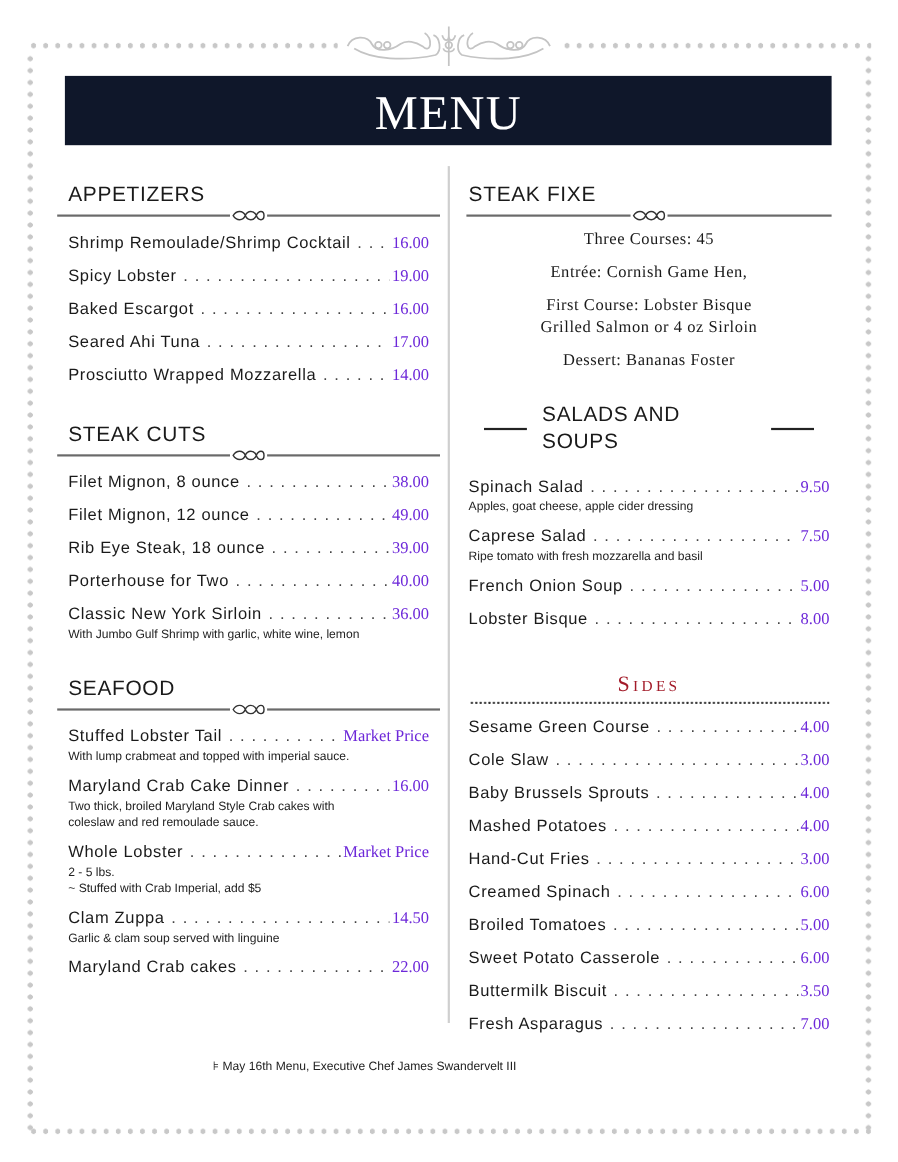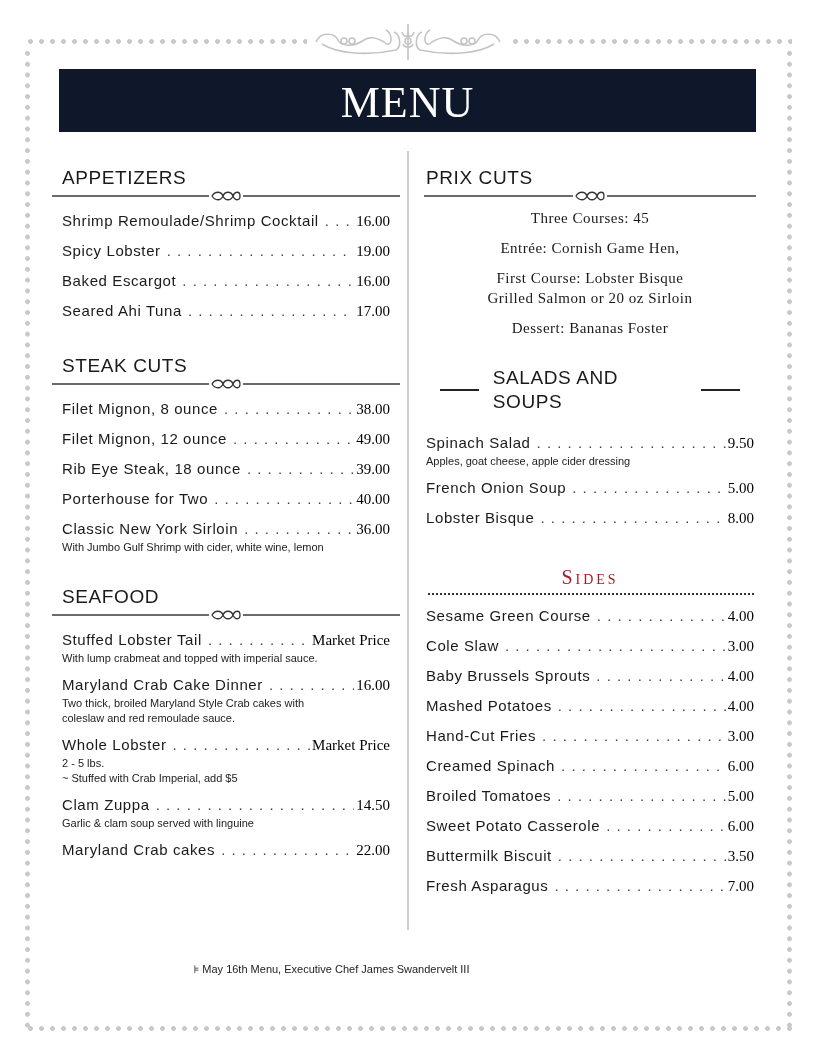--- a/index.html
+++ b/index.html
@@ -35,21 +35,21 @@
   .sec-head { font-size: 19px; letter-spacing: 0.6px; color: #1a1a1a; line-height: 24px; }
   .rule { position: relative; height: 12px; margin: 0 -10px 6px; }
   .rule::before { content: ""; position: absolute; left: 0; right: 0; top: 5px; height: 1.5px; background: #6a6a6a; }
   .rule .knot { position: absolute; left: 50%; top: 0; transform: translateX(-50%); width: 34px; height: 12px; }
 
   .item { margin-top: 8px; }
   .item-row { display: flex; align-items: baseline; font-size: 15px; letter-spacing: 0.6px; line-height: 22px; text-align: center; }
   .item-name { white-space: nowrap; }
   .leader { flex: 1; overflow: hidden; white-space: nowrap; color: #444; letter-spacing: 3px; margin: 0 2px 0 6px; }
   .leader::after { content: ". . . . . . . . . . . . . . . . . . . . . . . . . . . . . . . . . . . . . . . . . . . . . . . . . . . . . . . ."; letter-spacing: 1px; }
-  .price { color: #000000; font-family: "Liberation Serif", "DejaVu Serif", serif; font-size: 15px; white-space: nowrap; letter-spacing: 0; }
+  .price { color: #6d28d9; font-family: "Liberation Serif", "DejaVu Serif", serif; font-size: 15px; white-space: nowrap; letter-spacing: 0; }
   .desc { font-size: 11px; line-height: 15px; color: #222; letter-spacing: 0; }
 
   .prix-line { text-align: center; font-size: 15px; letter-spacing: 0.5px; line-height: 20px; margin-top: 10px; font-family: Liberation Serif, serif; }
 
   .sal-head { display: flex; align-items: center; justify-content: center; margin-top: 28px; font-size: 19px; letter-spacing: 0.6px; line-height: 24px; }
   .sal-head .bar { width: 40px; height: 2px; background: #222; margin: 0 14px; }
 
   .sides-head { text-align: center; color: #a31c2a; font-family: "Liberation Serif", "DejaVu Serif", serif;
     font-size: 20px; letter-spacing: 3px; margin-top: 36px; line-height: 24px; font-variant: small-caps; }
   .sides-rule { height: 2px; margin: 4px 0 10px 1px;
@@ -116,20 +116,27 @@
           <span class="price">16.00</span>
         </div>
     </div>
     <div class="item">
       <div class="item-row">
           <span class="item-name">Seared Ahi Tuna</span>
           <span class="leader"></span>
           <span class="price">17.00</span>
         </div>
     </div>
+    <div class="item">
+      <div class="item-row">
+          <span class="item-name">Prosciutto Wrapped Mozzarella</span>
+          <span class="leader"></span>
+          <span class="price">14.00</span>
+        </div>
+    </div>
   </section>
 
   <section style="margin-top:32px;">
     <div class="sec-head">STEAK CUTS</div>
     <div class="rule">
       <svg class="knot" viewBox="0 0 34 12">
           <rect x="0" y="2" width="34" height="8" fill="#fff"></rect>
           <path d="M3 6 C 6 1, 12 1, 14 6 C 16 11, 22 11, 24 6 C 26 1, 31 1, 31 6 C 31 11, 26 11, 24 6 C 22 1, 16 1, 14 6 C 12 11, 6 11, 3 6 Z" fill="none" stroke="#333" stroke-width="1.3"></path>
         </svg>
     </div>
@@ -160,21 +167,21 @@
           <span class="leader"></span>
           <span class="price">40.00</span>
         </div>
     </div>
     <div class="item">
       <div class="item-row">
           <span class="item-name">Classic New York Sirloin</span>
           <span class="leader"></span>
           <span class="price">36.00</span>
         </div>
-      <div class="desc" style="width:280px;">With Jumbo Gulf Shrimp with cider, white wine, lemon</div>
+      <div class="desc" style="width:280px;">With Jumbo Gulf Shrimp with garlic, white wine, lemon</div>
     </div>
   </section>
 
   <section style="margin-top:30px;">
     <div class="sec-head">SEAFOOD</div>
     <div class="rule">
       <svg class="knot" viewBox="0 0 34 12">
           <rect x="0" y="2" width="34" height="8" fill="#fff"></rect>
           <path d="M3 6 C 6 1, 12 1, 14 6 C 16 11, 22 11, 24 6 C 26 1, 31 1, 31 6 C 31 11, 26 11, 24 6 C 22 1, 16 1, 14 6 C 12 11, 6 11, 3 6 Z" fill="none" stroke="#333" stroke-width="1.3"></path>
         </svg>
@@ -218,51 +225,59 @@
           <span class="leader"></span>
           <span class="price">22.00</span>
         </div>
     </div>
   </section>
 </div>
 
 <div class="col col-right">
 
   <section>
-    <div class="sec-head">PRIX CUTS</div>
+    <div class="sec-head">STEAK FIXE</div>
     <div class="rule" style="margin-left:-2px;margin-right:-2px;">
       <svg class="knot" viewBox="0 0 34 12">
           <rect x="0" y="2" width="34" height="8" fill="#fff"></rect>
           <path d="M3 6 C 6 1, 12 1, 14 6 C 16 11, 22 11, 24 6 C 26 1, 31 1, 31 6 C 31 11, 26 11, 24 6 C 22 1, 16 1, 14 6 C 12 11, 6 11, 3 6 Z" fill="none" stroke="#333" stroke-width="1.3"></path>
         </svg>
     </div>
     <div class="prix-line" style="margin-top:2px;">Three Courses:  45</div>
     <div class="prix-line">Entrée: Cornish Game Hen,</div>
     <div class="prix-line">First Course: Lobster Bisque</div>
-    <div class="prix-line" style="margin-top:0;">Grilled Salmon or 20 oz Sirloin</div>
+    <div class="prix-line" style="margin-top:0;">Grilled Salmon or 4 oz Sirloin</div>
     <div class="prix-line">Dessert: Bananas Foster</div>
   </section>
 
   <section>
     <div class="sal-head">
       <span class="bar"></span>
       <span>SALADS AND SOUPS</span>
       <span class="bar"></span>
     </div>
     <div style="height:10px;"></div>
     <div class="item">
       <div class="item-row">
           <span class="item-name">Spinach Salad</span>
           <span class="leader"></span>
           <span class="price">9.50</span>
         </div>
       <div class="desc">Apples, goat cheese, apple cider dressing</div>
     </div>
     <div class="item">
       <div class="item-row">
+          <span class="item-name">Caprese Salad</span>
+          <span class="leader"></span>
+          <span class="price">7.50</span>
+        </div>
+      <div class="desc">Ripe tomato with fresh mozzarella and basil</div>
+    </div>
+    <div class="item">
+      <div class="item-row">
           <span class="item-name">French Onion Soup</span>
           <span class="leader"></span>
           <span class="price">5.00</span>
         </div>
     </div>
     <div class="item">
       <div class="item-row">
           <span class="item-name">Lobster Bisque</span>
           <span class="leader"></span>
           <span class="price">8.00</span>

